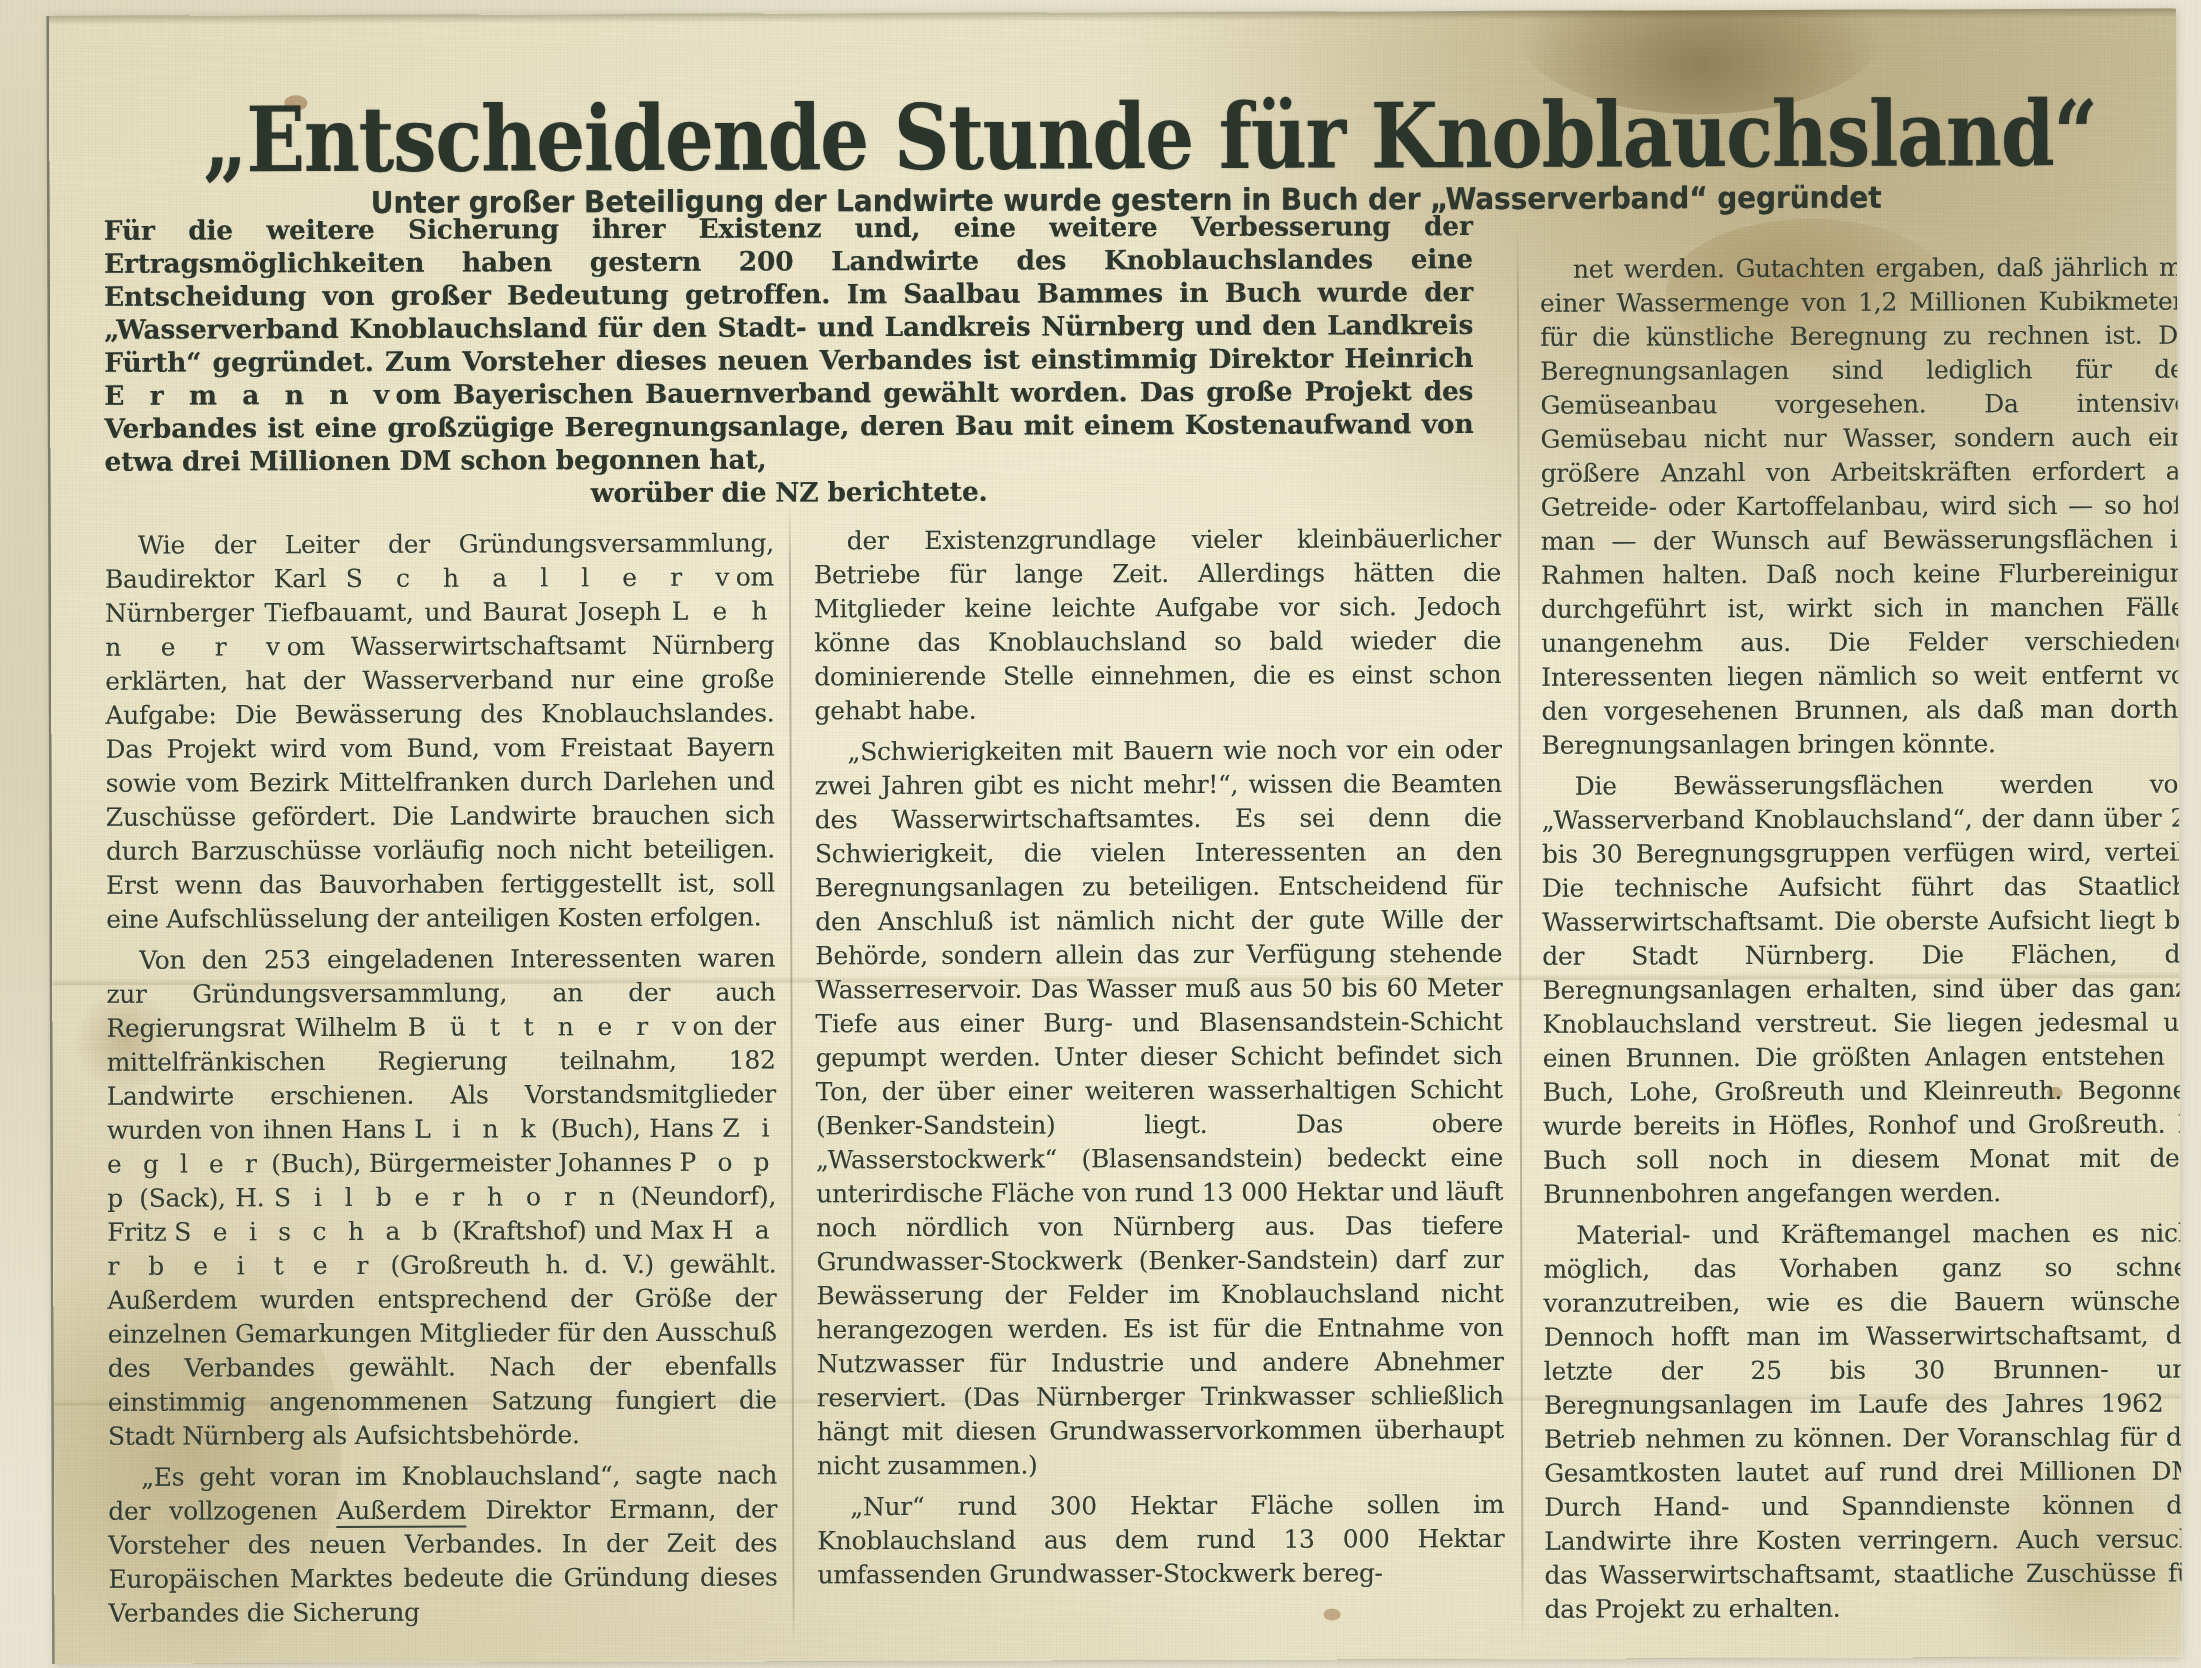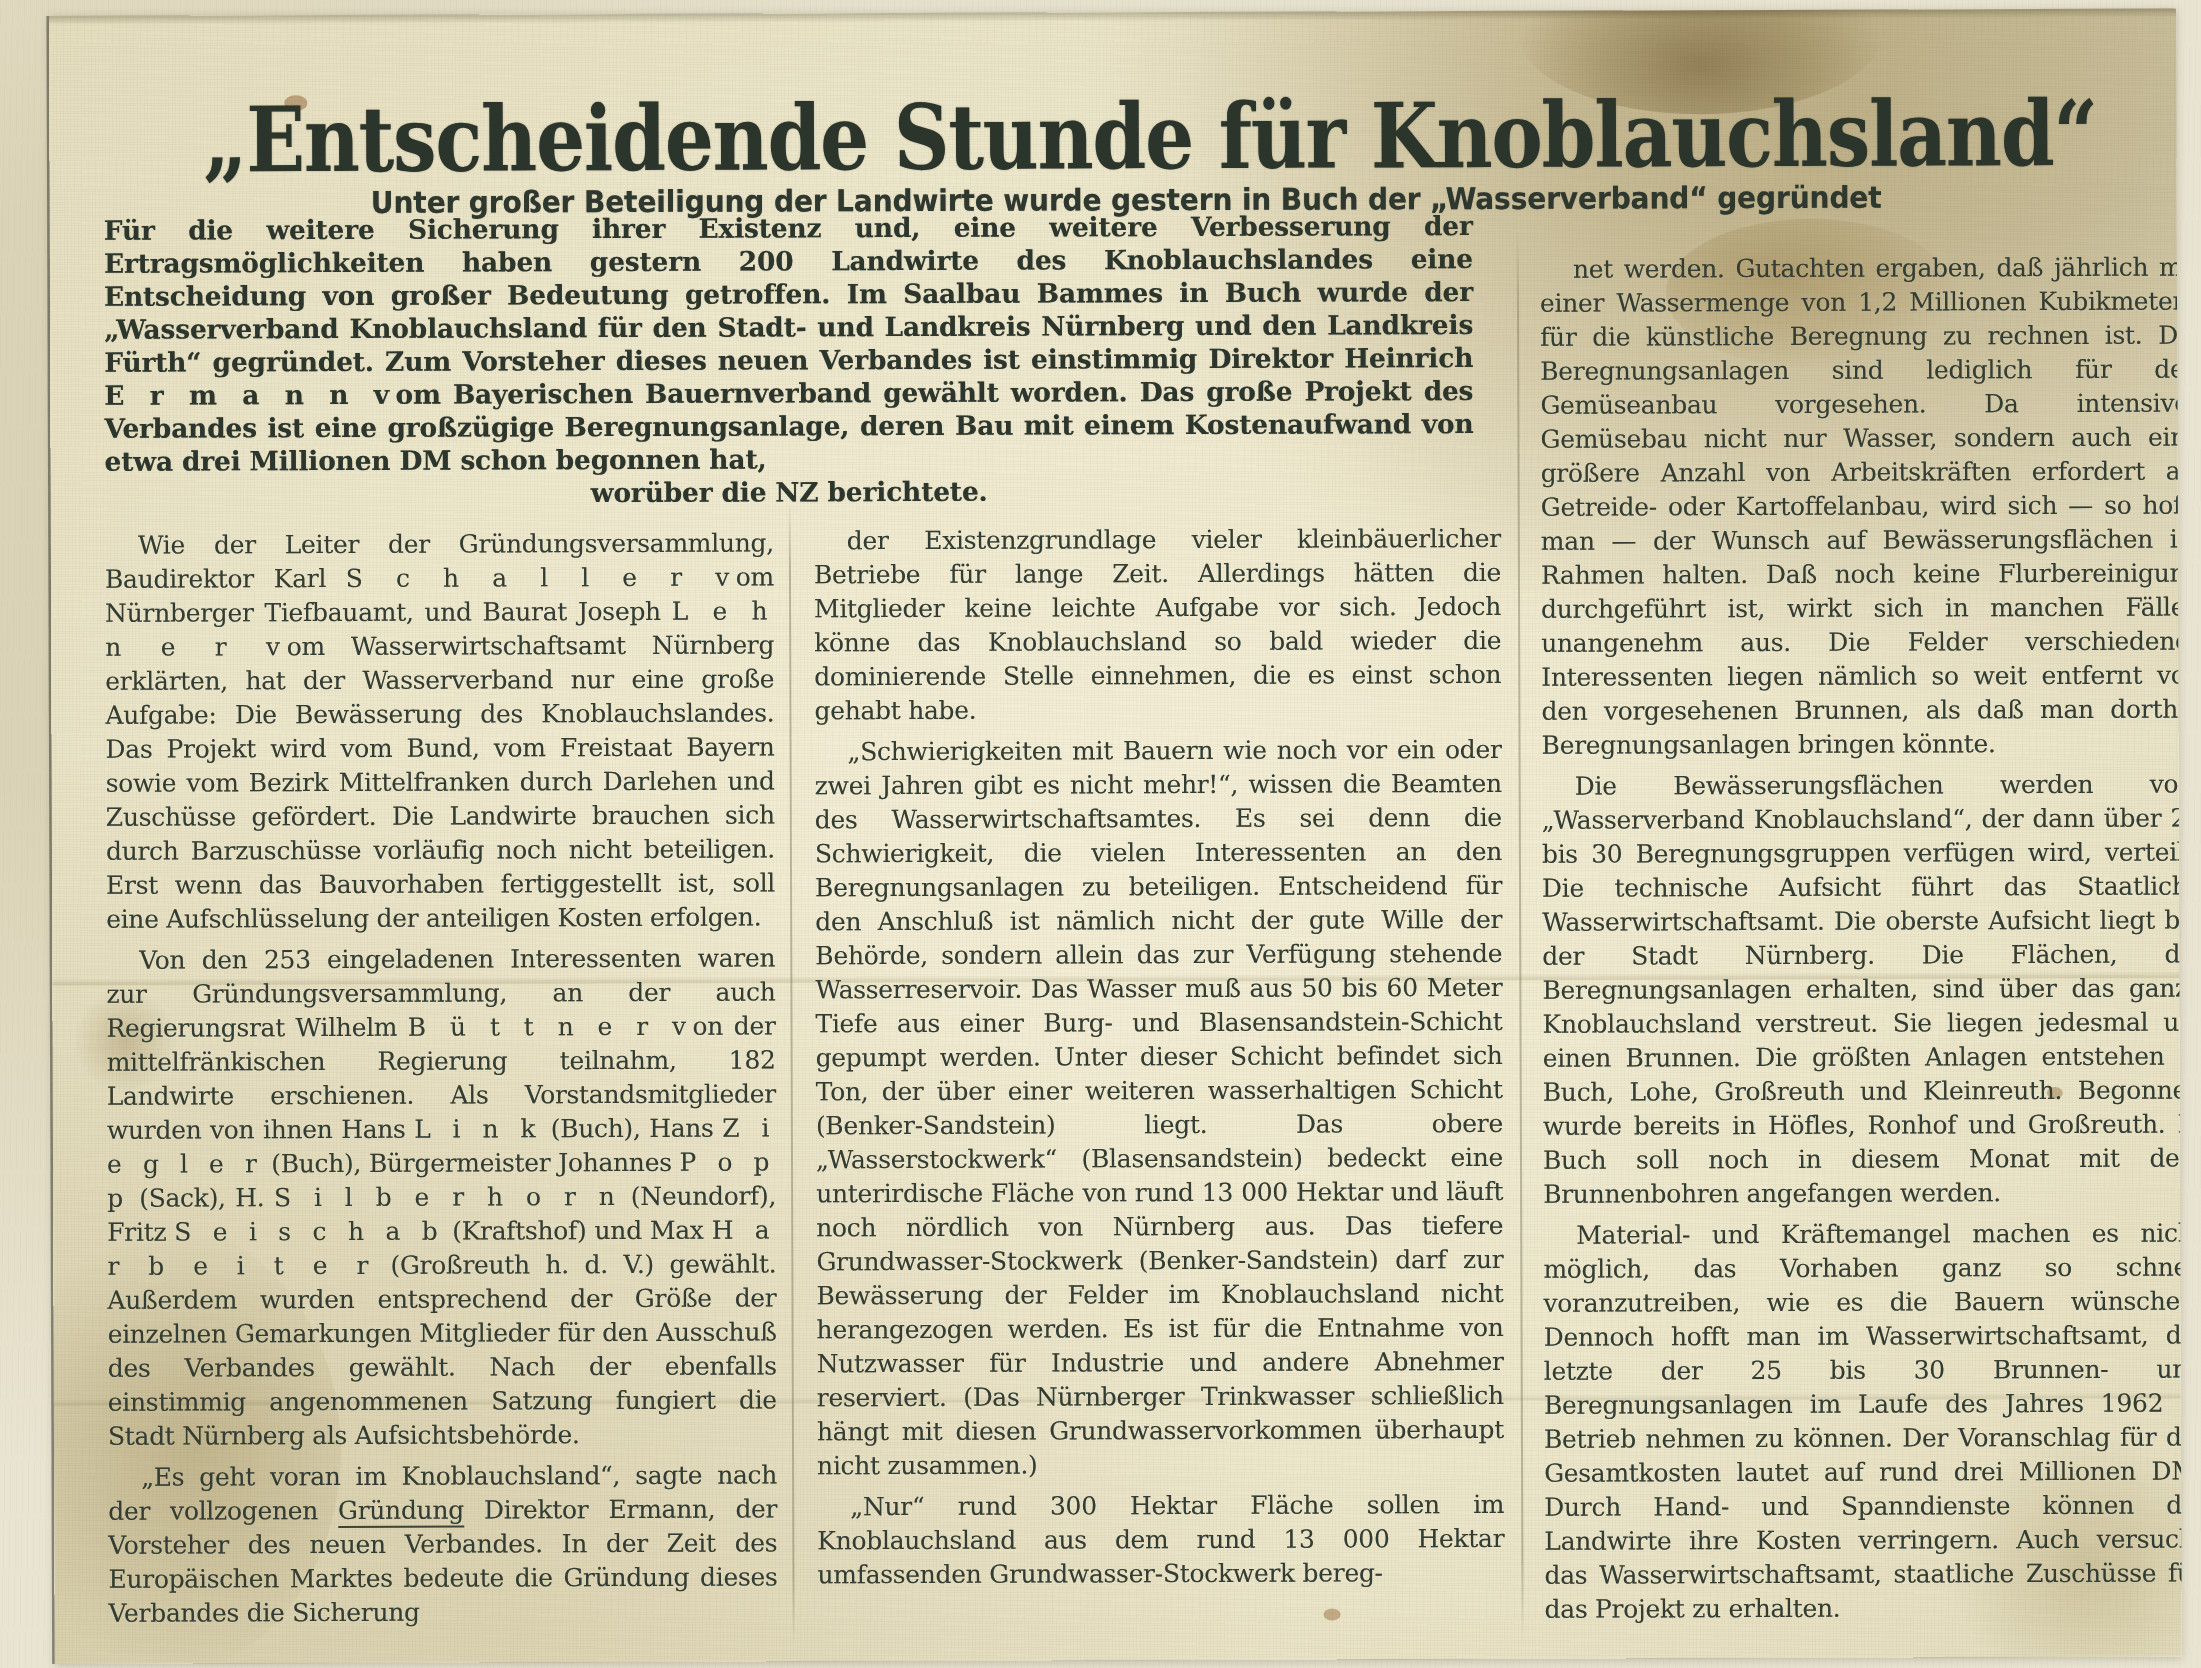--- a/index.html
+++ b/index.html
@@ -158,21 +158,21 @@
     <span>Für die weitere Sicherung ihrer Existenz und, eine weitere Verbesserung der Ertragsmöglichkeiten haben gestern 200 Landwirte des Knoblauchslandes eine Entscheidung von großer Bedeutung getroffen. Im Saalbau Bammes in Buch wurde der „Wasserverband Knoblauchsland für den Stadt- und Landkreis Nürnberg und den Landkreis Fürth“ gegründet. Zum Vorsteher dieses neuen Verbandes ist einstimmig Direktor Heinrich <span class="sp">E r m a n n v</span>om Bayerischen Bauernverband gewählt worden. Das große Projekt des Verbandes ist eine großzügige Beregnungsanlage, deren Bau mit einem Kostenaufwand von etwa drei Millionen DM schon begonnen hat,</span>
     <span class="lastline">worüber die NZ berichtete.</span>
   </div>
 
   <div class="rule" style="left:738px;top:487px;height:1145px;"></div>
   <div class="rule" style="left:1467px;top:217px;height:1415px;"></div>
 
   <div id="col1" class="col">
       <p>Wie der Leiter der Gründungsversammlung, Baudirektor Karl <span class="sp">S c h a l l e r v</span>om Nürnberger Tiefbauamt, und Baurat Joseph <span class="sp">L e h n e r v</span>om Wasserwirtschaftsamt Nürnberg erklärten, hat der Wasserverband nur eine große Aufgabe: Die Bewässerung des Knoblauchslandes. Das Projekt wird vom Bund, vom Freistaat Bayern sowie vom Bezirk Mittelfranken durch Darlehen und Zuschüsse gefördert. Die Landwirte brauchen sich durch Barzuschüsse vorläufig noch nicht beteiligen. Erst wenn das Bauvorhaben fertiggestellt ist, soll eine Aufschlüsselung der anteiligen Kosten erfolgen.</p>
       <p>Von den 253 eingeladenen Interessenten waren zur Gründungsversammlung, an der auch Regierungsrat Wilhelm <span class="sp">B ü t t n e r v</span>on der mittelfränkischen Regierung teilnahm, 182 Landwirte erschienen. Als Vorstandsmitglieder wurden von ihnen Hans <span class="sp">L i n k</span> (Buch), Hans <span class="sp">Z i e g l e r</span> (Buch), Bürgermeister Johannes <span class="sp">P o p p</span> (Sack), H. <span class="sp">S i l b e r h o r n</span> (Neundorf), Fritz <span class="sp">S e i s c h a b</span> (Kraftshof) und Max <span class="sp">H a r b e i t e r</span> (Großreuth h. d. V.) gewählt. Außerdem wurden entsprechend der Größe der einzelnen Gemarkungen Mitglieder für den Ausschuß des Verbandes gewählt. Nach der ebenfalls einstimmig angenommenen Satzung fungiert die Stadt Nürnberg als Aufsichtsbehörde.</p>
-      <p>„Es geht voran im Knoblauchsland“, sagte nach der vollzogenen <span class="u">Gründung</span> Direktor Ermann, der Vorsteher des neuen Verbandes. In der Zeit des Europäischen Marktes bedeute die Gründung dieses Verbandes die Sicherung</p>
+      <p>„Es geht voran im Knoblauchsland“, sagte nach der vollzogenen <span class="u">Außerdem</span> Direktor Ermann, der Vorsteher des neuen Verbandes. In der Zeit des Europäischen Marktes bedeute die Gründung dieses Verbandes die Sicherung</p>
     </div>
   <div id="col2" class="col">
       <p>der Existenzgrundlage vieler kleinbäuerlicher Betriebe für lange Zeit. Allerdings hätten die Mitglieder keine leichte Aufgabe vor sich. Jedoch könne das Knoblauchsland so bald wieder die dominierende Stelle einnehmen, die es einst schon gehabt habe.</p>
       <p>„Schwierigkeiten mit Bauern wie noch vor ein oder zwei Jahren gibt es nicht mehr!“, wissen die Beamten des Wasserwirtschaftsamtes. Es sei denn die Schwierigkeit, die vielen Interessenten an den Beregnungsanlagen zu beteiligen. Entscheidend für den Anschluß ist nämlich nicht der gute Wille der Behörde, sondern allein das zur Verfügung stehende Wasserreservoir. Das Wasser muß aus 50 bis 60 Meter Tiefe aus einer Burg- und Blasensandstein-Schicht gepumpt werden. Unter dieser Schicht befindet sich Ton, der über einer weiteren wasserhaltigen Schicht (Benker-Sandstein) liegt. Das obere „Wasserstockwerk“ (Blasensandstein) bedeckt eine unterirdische Fläche von rund 13 000 Hektar und läuft noch nördlich von Nürnberg aus. Das tiefere Grundwasser-Stockwerk (Benker-Sandstein) darf zur Bewässerung der Felder im Knoblauchsland nicht herangezogen werden. Es ist für die Entnahme von Nutzwasser für Industrie und andere Abnehmer reserviert. (Das Nürnberger Trinkwasser schließlich hängt mit diesen Grundwasservorkommen überhaupt nicht zusammen.)</p>
       <p>„Nur“ rund 300 Hektar Fläche sollen im Knoblauchsland aus dem rund 13 000 Hektar umfassenden Grundwasser-Stockwerk bereg-</p>
     </div>
   <div id="col3" class="col">
       <p>net werden. Gutachten ergaben, daß jährlich mit einer Wassermenge von 1,2 Millionen Kubikmetern für die künstliche Beregnung zu rechnen ist. Die Beregnungsanlagen sind lediglich für den Gemüseanbau vorgesehen. Da intensiver Gemüsebau nicht nur Wasser, sondern auch eine größere Anzahl von Arbeitskräften erfordert als Getreide- oder Kartoffelanbau, wird sich — so hofft man — der Wunsch auf Bewässerungsflächen im Rahmen halten. Daß noch keine Flurbereinigung durchgeführt ist, wirkt sich in manchen Fällen unangenehm aus. Die Felder verschiedener Interessenten liegen nämlich so weit entfernt von den vorgesehenen Brunnen, als daß man dorthin Beregnungsanlagen bringen könnte.</p>
       <p>Die Bewässerungsflächen werden vom „Wasserverband Knoblauchsland“, der dann über 25 bis 30 Beregnungsgruppen verfügen wird, verteilt. Die technische Aufsicht führt das Staatliche Wasserwirtschaftsamt. Die oberste Aufsicht liegt bei der Stadt Nürnberg. Die Flächen, die Beregnungsanlagen erhalten, sind über das ganze Knoblauchsland verstreut. Sie liegen jedesmal um einen Brunnen. Die größten Anlagen entstehen in Buch, Lohe, Großreuth und Kleinreuth. Begonnen wurde bereits in Höfles, Ronhof und Großreuth. In Buch soll noch in diesem Monat mit dem Brunnenbohren angefangen werden.</p>
       <p>Material- und Kräftemangel machen es nicht möglich, das Vorhaben ganz so schnell voranzutreiben, wie es die Bauern wünschen. Dennoch hofft man im Wasserwirtschaftsamt, die letzte der 25 bis 30 Brunnen- und Beregnungsanlagen im Laufe des Jahres 1962 in Betrieb nehmen zu können. Der Voranschlag für die Gesamtkosten lautet auf rund drei Millionen DM. Durch Hand- und Spanndienste können die Landwirte ihre Kosten verringern. Auch versucht das Wasserwirtschaftsamt, staatliche Zuschüsse für das Projekt zu erhalten.</p>

